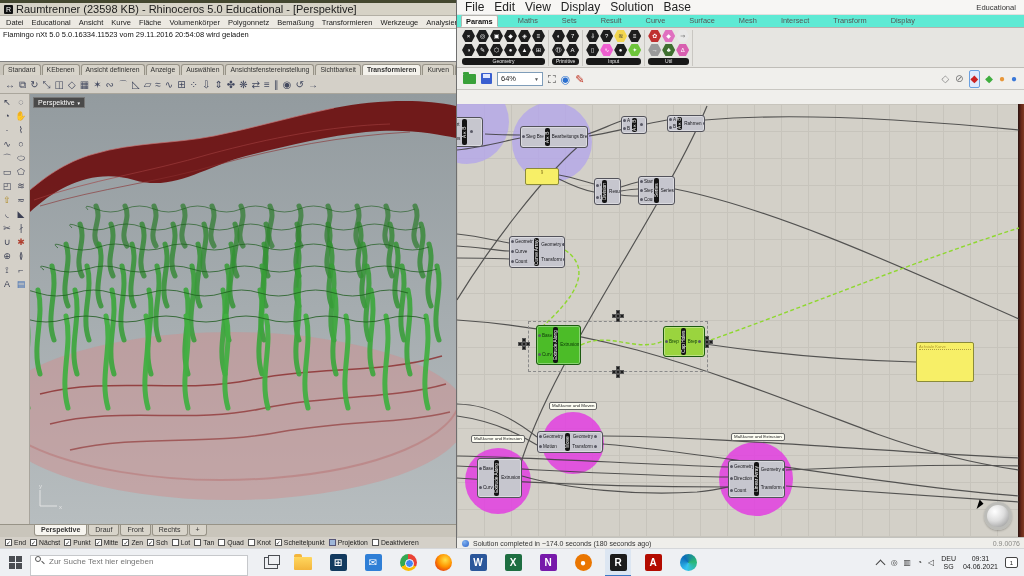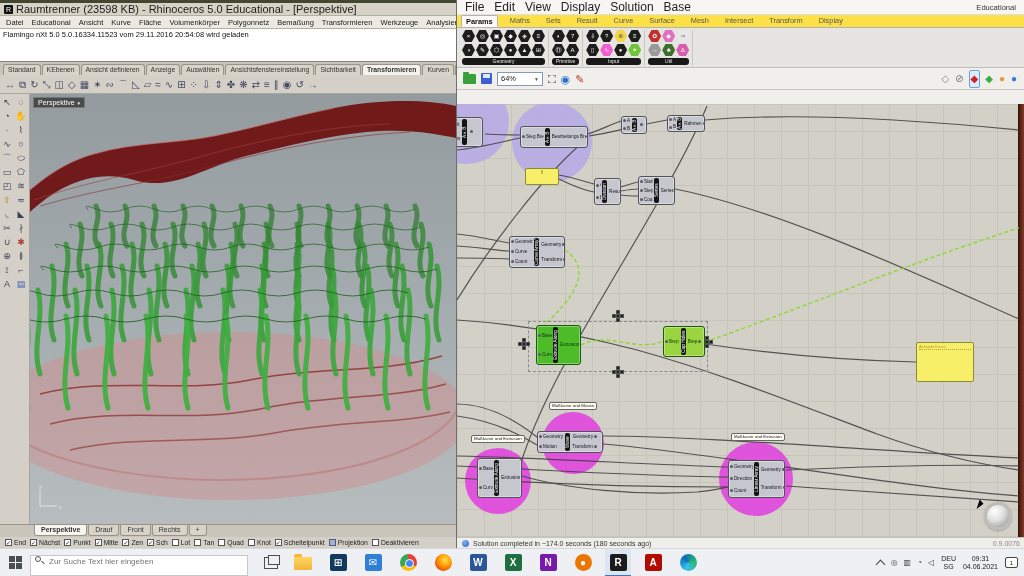--- a/index.html
+++ b/index.html
@@ -37,21 +37,21 @@
   .projbox{width:7px;height:7px;border:1px solid #557;background:#9db6d8;}
 
   
   .gh{position:absolute;left:456px;top:0;width:568px;height:548px;background:#f0efec;border-left:1px solid #6f6f6f;overflow:hidden;}
   .gh-title{height:14px;background:#ffffff;display:flex;align-items:center;padding:0 5px;border-bottom:1px solid #dcdcdc;}
   .gh-title-text{font-size:7.8px;color:#1a1a1a;flex:1;}
   .winbtn{font-size:8px;color:#333;width:16px;text-align:center;line-height:13px;}
   .gh-menu{height:15px;display:flex;align-items:center;gap:10px;padding:0 8px;background:#f7f6f4;border-bottom:1px solid #e0e0de;}
   .gh-menu .mi{font-size:12px;color:#222;}
   .gh-doc{margin-left:auto;font-size:7.6px;color:#333;}
-  .gh-tabs{height:13px;display:flex;align-items:flex-start;gap:8px;padding:0 4px;background:#fde047;border-bottom:1px solid #b5b3ae;}
+  .gh-tabs{height:13px;display:flex;align-items:flex-start;gap:16px;padding:0 4px;background:#5eead4;border-bottom:1px solid #b5b3ae;}
   .gh-tabs .tab{font-size:7.4px;color:#555;padding:0 4px;height:12px;line-height:11px;}
   .gh-tabs .tab.active{background:#fbfaf7;border:1px solid #b5b3ae;border-bottom:1px solid #fbfaf7;color:#111;font-weight:bold;border-radius:2px 2px 0 0;}
   .gh-palette{height:40px;display:flex;align-items:stretch;background:#e6e5e1;border-bottom:1px solid #bfbdb8;padding:2px 2px 1px;overflow:hidden;}
   .pgroup{display:flex;flex-direction:column;border-right:1px solid #c9c7c2;padding:0 3px;}
   .picons{display:grid;grid-auto-flow:column;grid-template-rows:13px 13px;gap:1px;}
   .picon{position:relative;width:13px;height:12px;clip-path:polygon(25% 0,75% 0,100% 50%,75% 100%,25% 100%,0 50%);background:#1d1d1d;color:#fff;font-size:6px;line-height:12px;text-align:center;}
   .pfooter{margin-top:1px;height:7px;background:#181818;color:#eee;border-radius:3px;font-size:5px;line-height:7px;text-align:center;white-space:nowrap;padding:0 4px;}
   .gh-canvasbar{height:22px;display:flex;align-items:center;gap:5px;padding:0 6px;background:#f0efec;border-bottom:1px solid #c9c7c2;}
   .cico{font-size:11px;line-height:18px;}
   .folder-open{width:13px;height:10px;background:#3aa13a;border-radius:1px;position:relative;}

